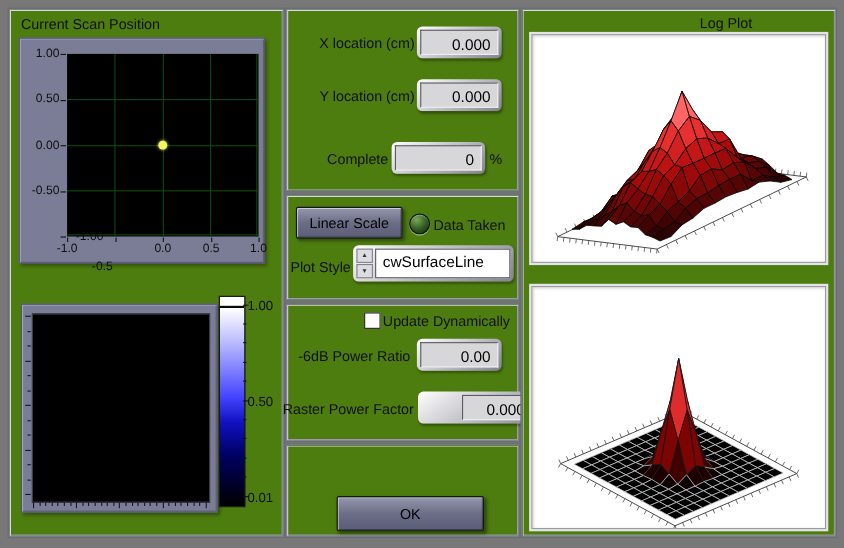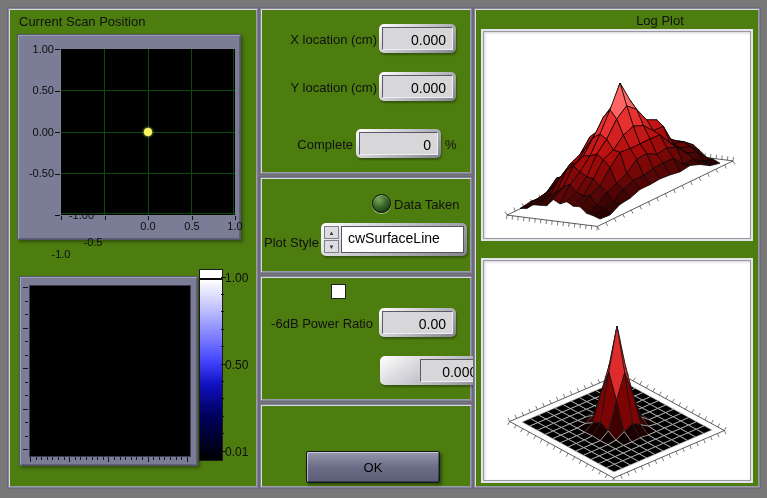--- a/index.html
+++ b/index.html
@@ -102,21 +102,21 @@
       <div class="gl gl-h" style="top:83px;"></div>
       <div class="gl gl-h" style="top:124px;"></div>
       <div class="gl gl-h" style="top:164px;"></div>
       <div class="marker"></div>
     </div>
     <div class="tick-label" style="left:2px;top:8px;width:34px;text-align:right;">1.00</div>
     <div class="tick-label" style="left:2px;top:49px;width:34px;text-align:right;">0.50</div>
     <div class="tick-label" style="left:2px;top:91px;width:34px;text-align:right;">0.00</div>
     <div class="tick-label" style="left:2px;top:132px;width:34px;text-align:right;">-0.50</div>
     <div class="tick-label" style="left:2px;top:174px;width:34px;text-align:right;padding-left:40px;">-1.00</div>
-    <div class="tick-label" style="left:28px;top:185px;width:30px;text-align:center;margin-top:28px;">-1.0</div>
+    <div class="tick-label" style="left:28px;top:185px;width:30px;text-align:center;">-1.0</div>
     <div class="tick-label" style="left:60px;top:185px;width:30px;text-align:center;margin-top:16px;">-0.5</div>
     <div class="tick-label" style="left:115px;top:185px;width:30px;text-align:center;">0.0</div>
     <div class="tick-label" style="left:159px;top:185px;width:30px;text-align:center;">0.5</div>
     <div class="tick-label" style="left:202px;top:185px;width:30px;text-align:center;">1.0</div>
   <div style="position: absolute; left: 37px; top: 14px; width: 5px; height: 1px; background: rgb(17, 17, 17);"></div>
       <div style="position: absolute; left: 37px; top: 55.5px; width: 5px; height: 1px; background: rgb(17, 17, 17);"></div>
       <div style="position: absolute; left: 37px; top: 97px; width: 5px; height: 1px; background: rgb(17, 17, 17);"></div>
       <div style="position: absolute; left: 37px; top: 138.5px; width: 5px; height: 1px; background: rgb(17, 17, 17);"></div>
       <div style="position: absolute; left: 37px; top: 180px; width: 5px; height: 1px; background: rgb(17, 17, 17);"></div>
       <div style="position: absolute; left: 43px; top: 181px; width: 1px; height: 4px; background: rgb(17, 17, 17);"></div>
@@ -205,41 +205,44 @@
   </div>
 
   <div class="lv-label r" style="left:4px;top:128px;width:88px;">Complete</div>
   <div class="lv-field" style="left:95px;top:120px;width:79px;height:23px;">
     <div class="lv-field-inner">0</div>
   </div>
   <div class="lv-label" style="left:184px;top:128px;">%</div>
 </section>
 
 <section class="group" style="left:260px;top:177px;width:210px;height:94px;">
+  <div class="lv-btn" style="left:8px;top:10px;width:95px;height:27px;">Linear Scale</div>
   <div class="led" style="left:111px;top:16px;"></div>
   <div class="lv-label" style="left:133px;top:19px;">Data Taken</div>
 
   <div class="lv-label" style="left:3px;top:57px;">Plot Style</div>
   <div class="lv-combo" style="left:60px;top:45px;width:140px;height:27px;">
     <div class="spin">
       <div class="spin-btn">▲</div>
       <div class="spin-btn">▼</div>
     </div>
     <div class="combo-field">cwSurfaceLine</div>
   </div>
 </section>
 
 <section class="group" style="left:260px;top:276px;width:210px;height:123px;">
   <div class="lv-checkbox" style="left:70px;top:7px;"></div>
+  <div class="lv-label" style="left:87px;top:7px;">Update Dynamically</div>
 
   <div class="lv-label r" style="left:0px;top:39px;width:112px;">-6dB Power Ratio</div>
   <div class="lv-field" style="left:118px;top:31px;width:71px;height:23px;">
     <div class="lv-field-inner">0.00</div>
   </div>
 
+  <div class="lv-label r" style="left:-4px;top:87px;width:118px;">Raster Power Factor</div>
   <div class="lv-field" style="left:119px;top:79px;width:72px;height:23px;padding-left:40px;">
     <div class="lv-field-inner">0.0000</div>
   </div>
 </section>
 
 <section class="group" style="left:260px;top:404px;width:210px;height:82px;">
   <div class="lv-btn" style="left:45px;top:46px;width:132px;height:30px;">OK</div>
 </section>
 
 <section class="group" style="left:474px;top:8px;width:284px;height:478px;">

